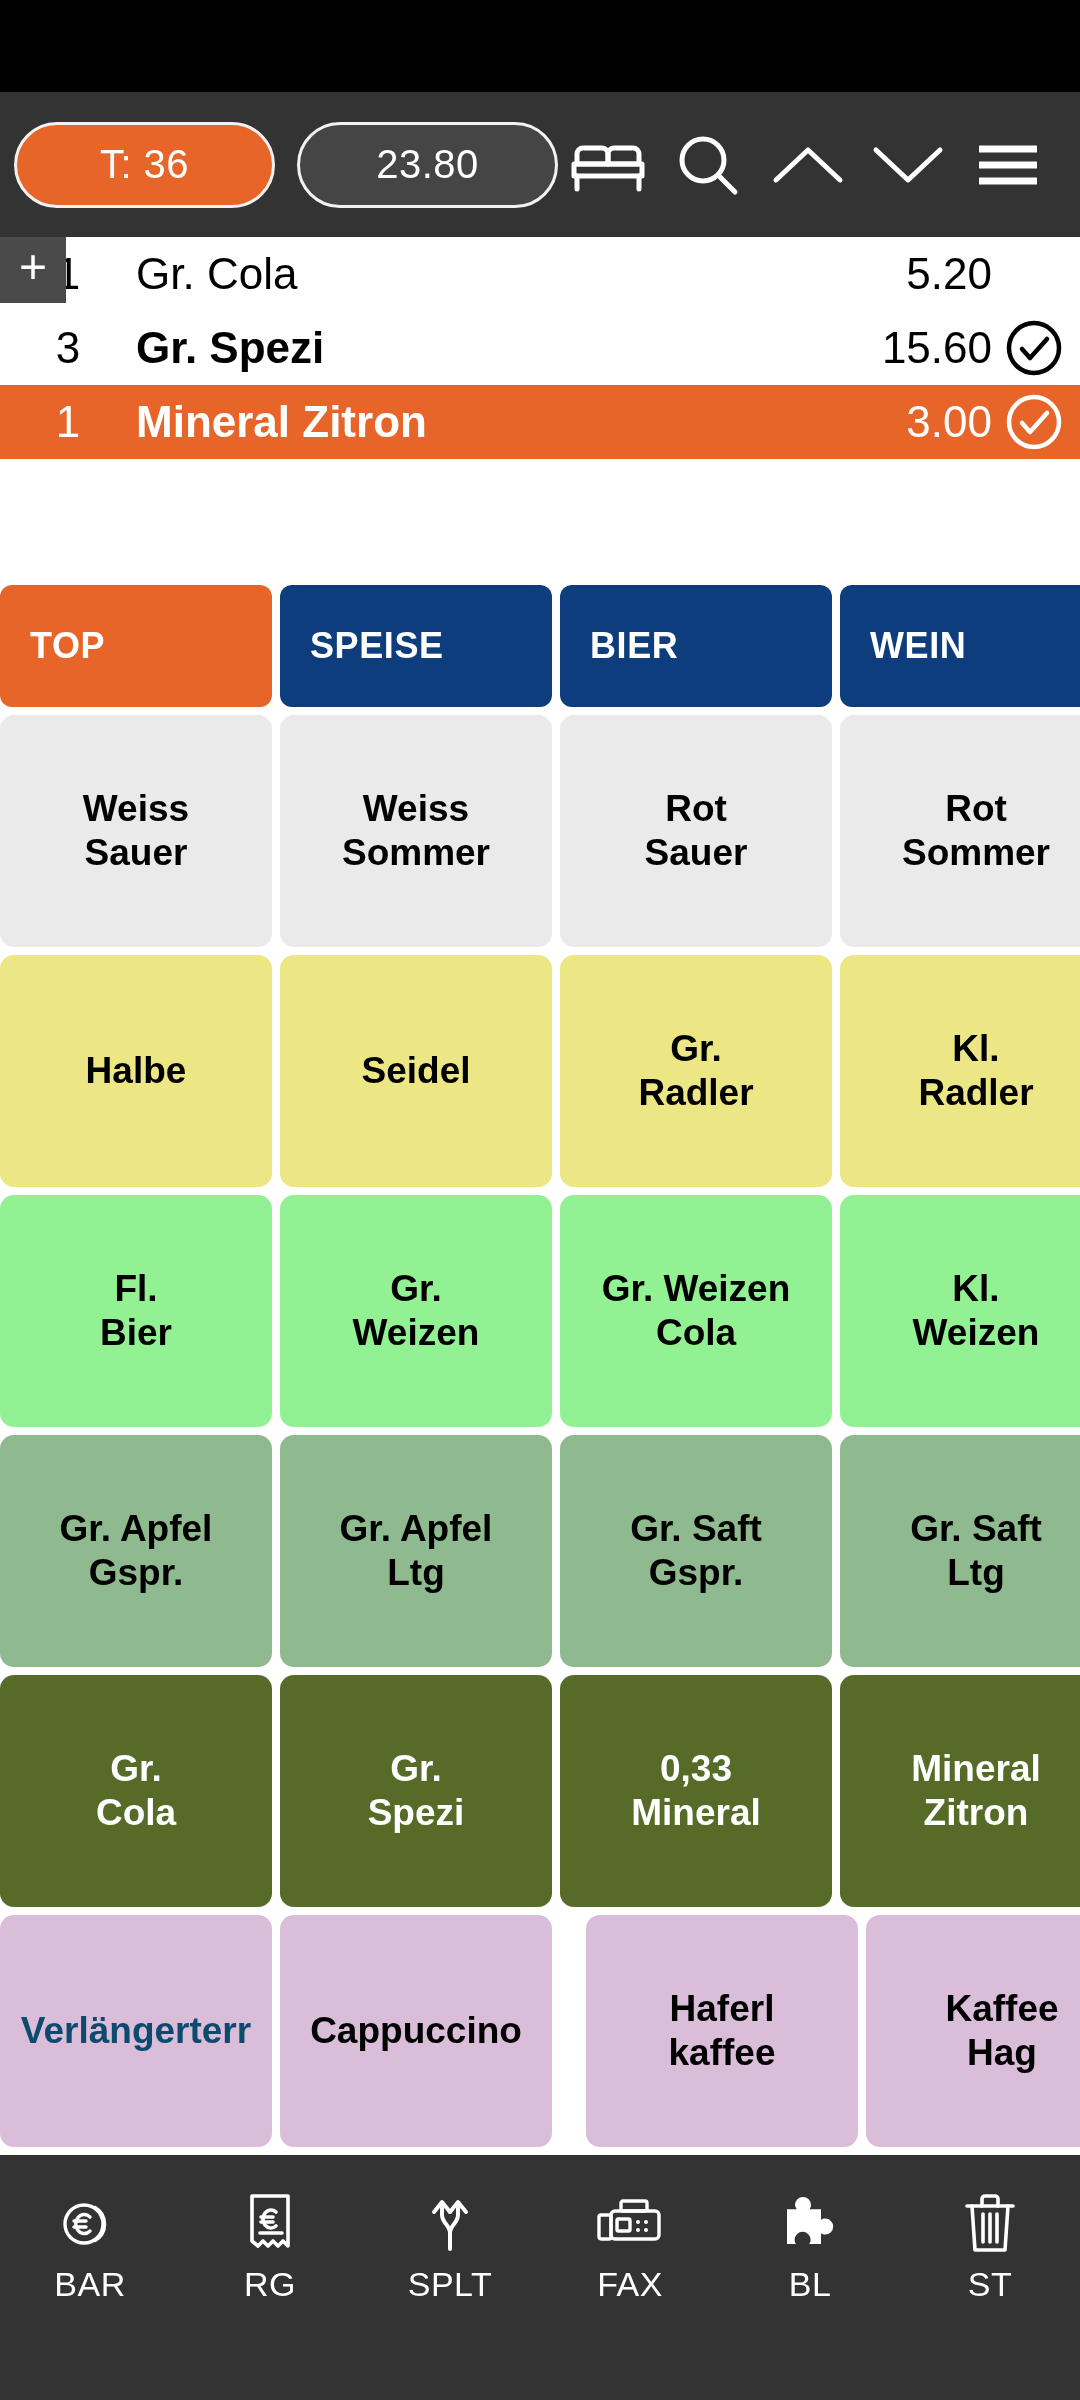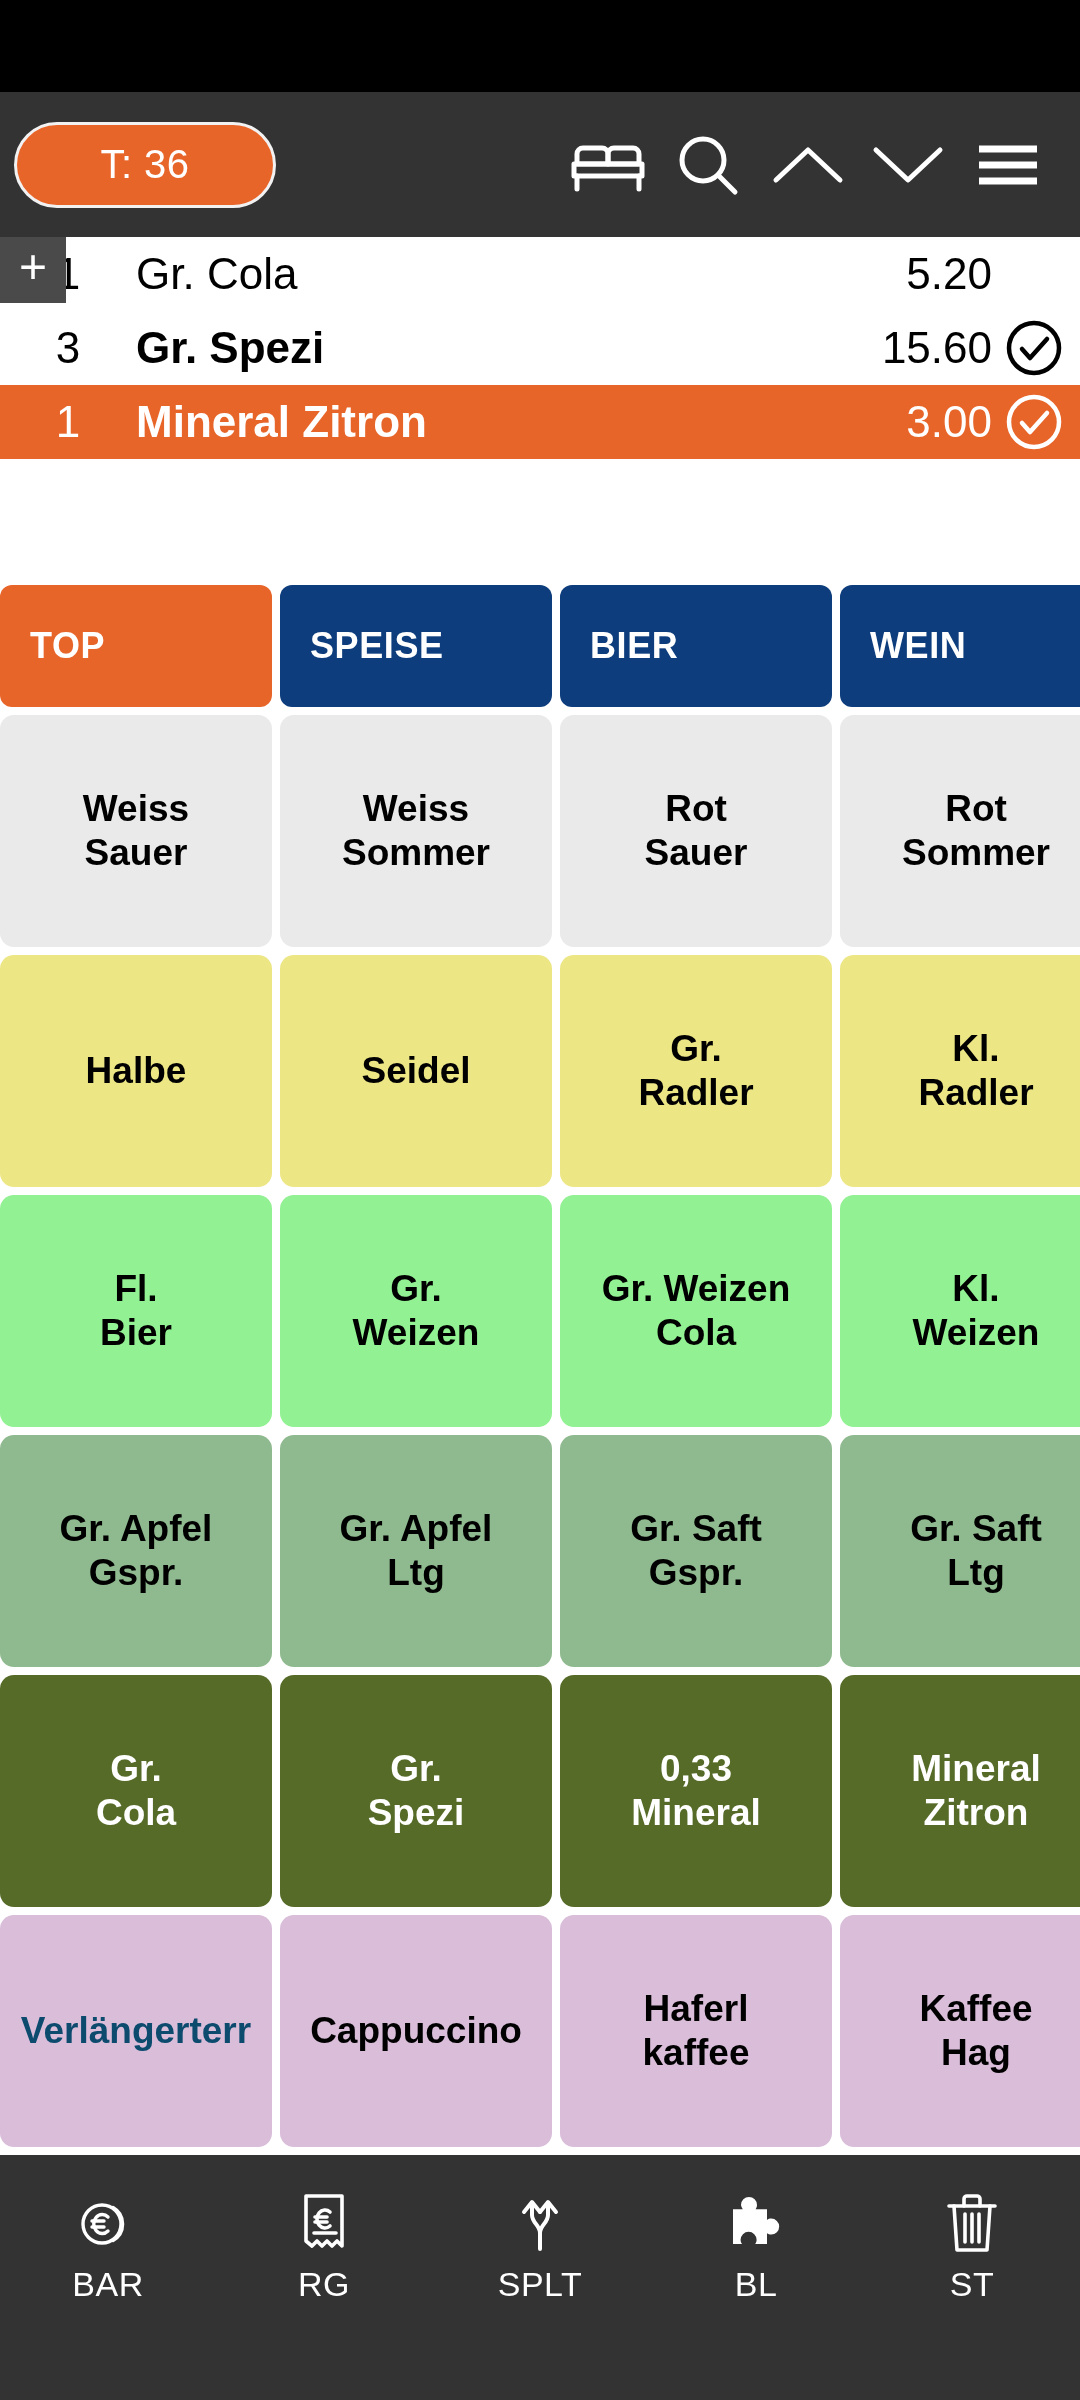--- a/index.html
+++ b/index.html
@@ -225,20 +225,23 @@
 <body>
 
 <div id="app">
 
   <div class="status-bar"></div>
 
   <div class="top-bar">
     <div class="pill pill-table">
       <span>T: 36</span>
     </div>
+    <div class="pill pill-total">
+      <span>23.80</span>
+    </div>
 
     <div class="top-icons">
       <div class="top-icon">
         <svg width="74" height="54" viewBox="0 0 74 54" fill="none" stroke="#fff" stroke-width="5" stroke-linecap="round" stroke-linejoin="round">
           <path d="M6 16a6 6 0 0 1 6-6h19a6 6 0 0 1 6 6v10H6z"></path>
           <path d="M37 16a6 6 0 0 1 6-6h19a6 6 0 0 1 6 6v10H37z"></path>
           <path d="M3 26h68v12H3z"></path>
           <path d="M6 38v13M68 38v13"></path>
         </svg>
       </div>
@@ -411,21 +414,21 @@
 Zitron</span>
           </div>
         </div>
         <div class="grid-row">
           <div class="prod-btn" style="background: rgb(217, 189, 217); color: #0c4a6e;">
             <span style="white-space: pre-line;">Verlängerterr</span>
           </div>
           <div class="prod-btn" style="background: rgb(217, 189, 217); color: rgb(0, 0, 0);">
             <span style="white-space: pre-line;">Cappuccino</span>
           </div>
-          <div class="prod-btn" style="background: rgb(217, 189, 217); color: rgb(0, 0, 0);">
+          <div class="prod-btn" style="background: rgb(217, 189, 217); color: rgb(0, 0, 0); margin-left: 26px;">
             <span style="white-space: pre-line;">Haferl
 kaffee</span>
           </div>
           <div class="prod-btn" style="background: rgb(217, 189, 217); color: rgb(0, 0, 0);">
             <span style="white-space: pre-line;">Kaffee
 Hag</span>
           </div>
         </div>
       </div>
   </div>
@@ -461,20 +464,35 @@
             <path d="M31 56V40c0-8 -8 -10 -8 -18V10"></path>
             <path d="M31 40c0-8 8-10 8-18V10"></path>
             <polyline points="15,19 23,9 31,19"></polyline>
             <polyline points="31,19 39,9 47,19"></polyline>
           </svg>
         </div>
         <div class="bi-label">SPLT</div>
       </div>
       <div class="bottom-item">
         <div class="bi-icon">
+          <svg width="66" height="54" viewBox="0 0 66 54" fill="none" stroke="#fff" stroke-width="3.4" stroke-linecap="round" stroke-linejoin="round">
+            <rect x="2" y="18" width="12" height="24" rx="2"></rect>
+            <rect x="14" y="14" width="48" height="28" rx="4"></rect>
+            <rect x="24" y="4" width="26" height="10" rx="2"></rect>
+            <rect x="20" y="22" width="13" height="12" rx="1.5"></rect>
+            <circle cx="41" cy="25" r="2" fill="#fff" stroke="none"></circle>
+            <circle cx="49" cy="25" r="2" fill="#fff" stroke="none"></circle>
+            <circle cx="41" cy="33" r="2" fill="#fff" stroke="none"></circle>
+            <circle cx="49" cy="33" r="2" fill="#fff" stroke="none"></circle>
+          </svg>
+        </div>
+        <div class="bi-label">FAX</div>
+      </div>
+      <div class="bottom-item">
+        <div class="bi-icon">
           <svg width="62" height="62" viewBox="0 0 62 62" fill="#fff">
             <path d="M24 4a8 8 0 0 1 8 8c0 1.6-.6 3-1.4 4.2H42v10.8c1.2-.9 2.6-1.4 4.2-1.4a8 8 0 0 1 0 16c-1.6 0-3-.5-4.2-1.4V51H30.2c.9-1.2 1.4-2.6 1.4-4.2a8 8 0 0 0-16 0c0 1.6.5 3 1.4 4.2H8V16.2h9.8A7.6 7.6 0 0 1 16 12a8 8 0 0 1 8-8z"></path>
           </svg>
         </div>
         <div class="bi-label">BL</div>
       </div>
       <div class="bottom-item">
         <div class="bi-icon">
           <svg width="54" height="64" viewBox="0 0 54 64" fill="none" stroke="#fff" stroke-width="3.6" stroke-linecap="round" stroke-linejoin="round">
             <path d="M4 14h46"></path>

